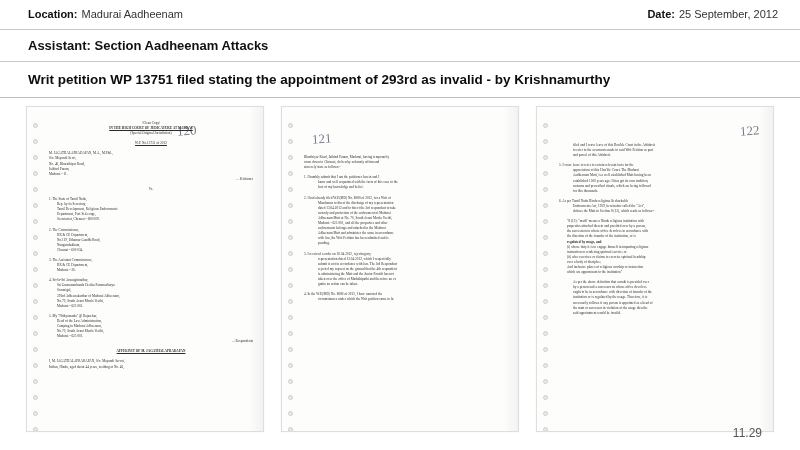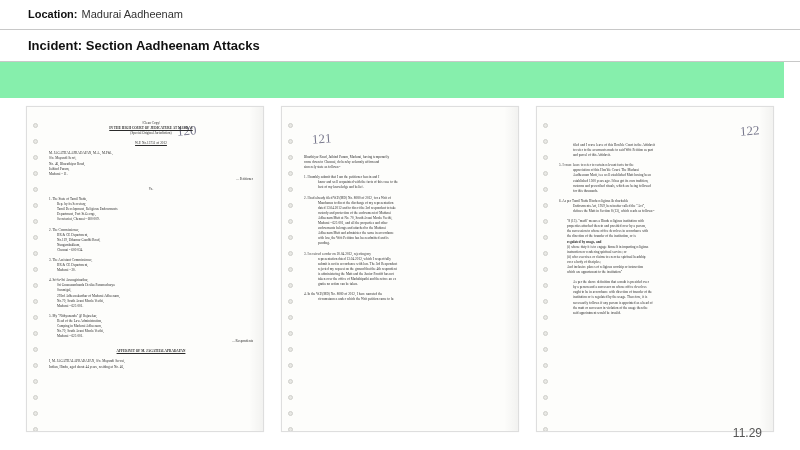--- a/index.html
+++ b/index.html
@@ -9,21 +9,21 @@
     width: 800px;
     height: 450px;
     overflow: hidden;
     font-family: "Liberation Sans", sans-serif;
   }
 
   #page {
     position: relative;
     width: 784px;
     height: 450px;
-    background: #86efac;
+    background: #fdba74;
     box-sizing: border-box;
   }
 
   
   .header-bar {
     position: absolute;
     left: 0; top: 0;
     width: 800px;
     height: 30px;
     border-bottom: 1px solid #c8c8c8;
@@ -197,29 +197,35 @@
 </style>
 </head>
 <body>
 
 <div id="page">
 
   <div class="header-bar">
     <div class="header-left">
       <span class="lbl-bold">Location:</span><span class="lbl-val">Madurai Aadheenam</span>
     </div>
+    <div class="header-right">
+      <span class="lbl-bold">Date:</span><span class="lbl-val">25 September, 2012</span>
+    </div>
   </div>
 
   <div class="incident-bar">
     <div class="incident-text">
-      <span>Incident:</span>
+      <span>Assistant:</span>
       <span>Section Aadheenam Attacks</span>
     </div>
   </div>
 
+  <div class="title-bar">
+    <div class="title-text">Writ petition WP 13751 filed stating the appointment of 293rd as invalid - by Krishnamurthy</div>
+  </div>
 
   <div class="doc-area">
 
     <div class="scan" id="scan-1">
       <div class="holes">
           <i></i>
           <i></i>
           <i></i>
           <i></i>
           <i></i>

